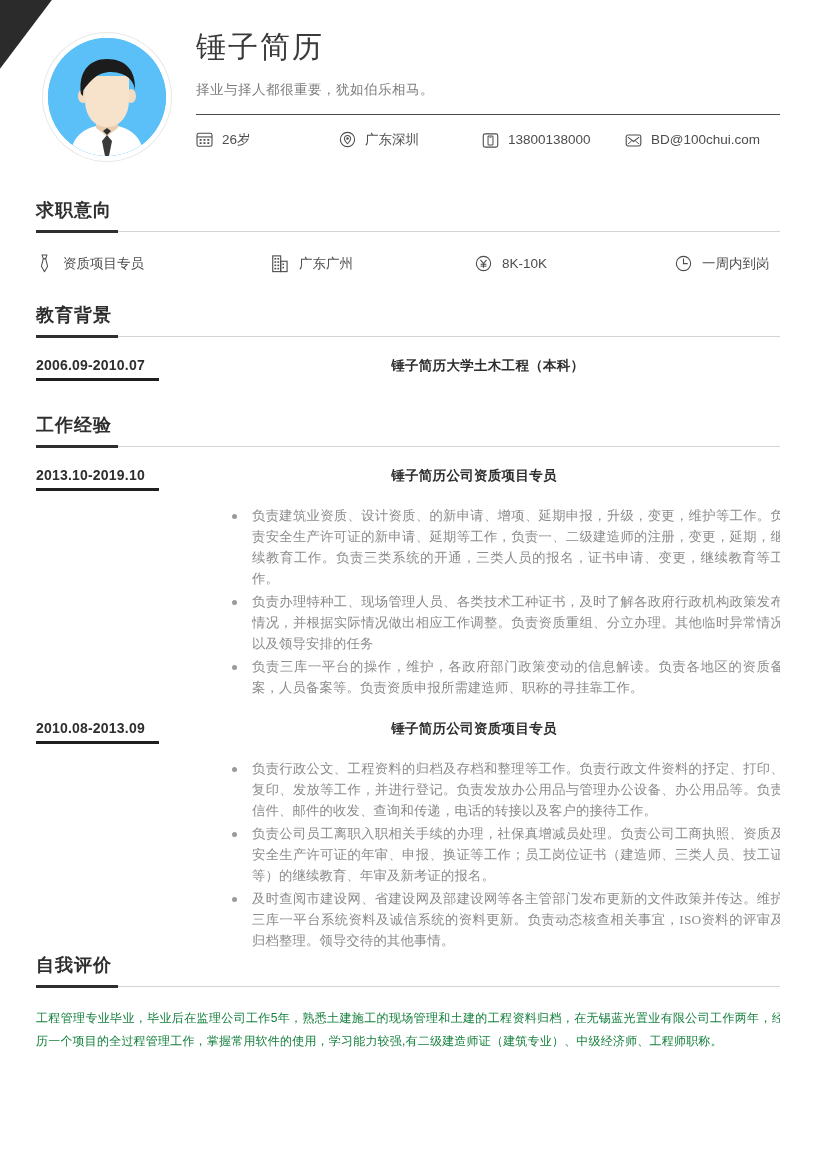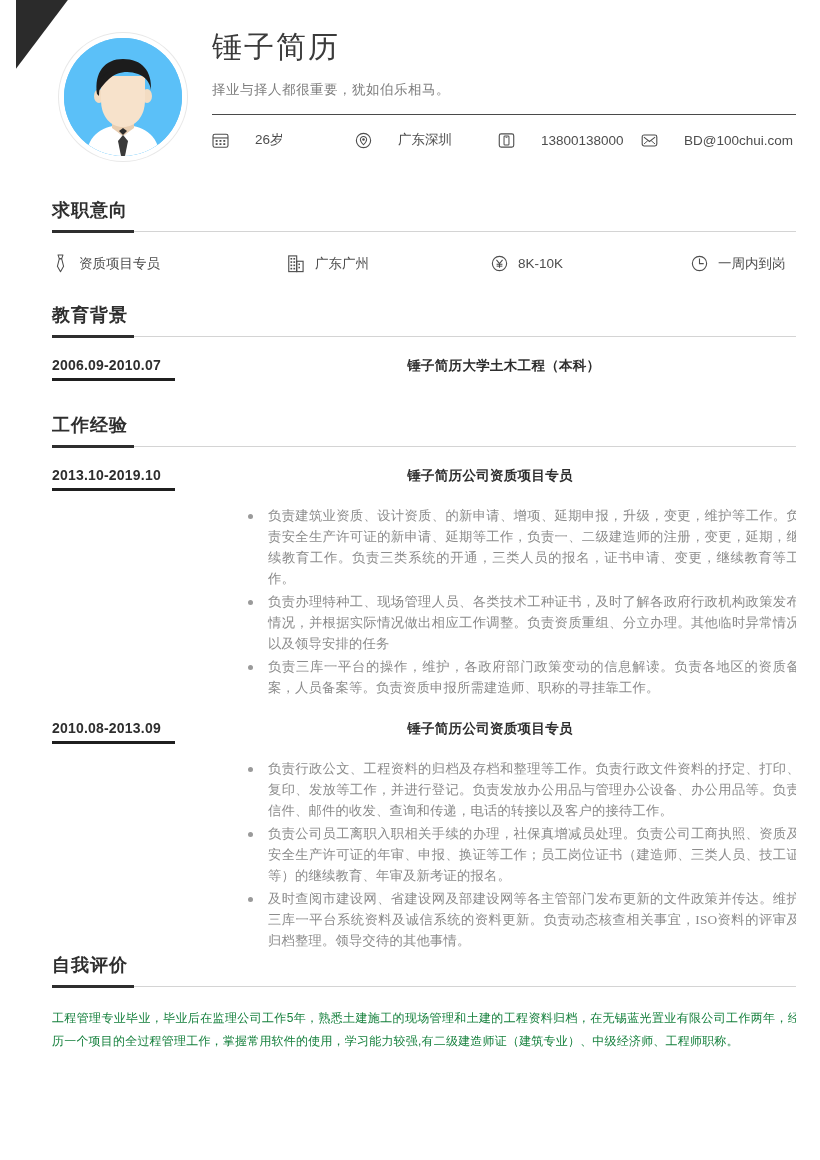--- a/index.html
+++ b/index.html
@@ -2,21 +2,21 @@
 <html><head>
 <meta charset="utf-8">
 <style>
   * { margin:0; padding:0; box-sizing:border-box; }
   html, body {
     width:820px; height:1160px;
     background:#ffffff;
     font-family:"Liberation Sans","DejaVu Sans",sans-serif;
     -webkit-font-smoothing:antialiased;
   }
-  .page { position:relative; width:780px; height:1160px; overflow:hidden; background:#fff;margin-left:16px; }
+  .page { position:relative; width:780px; height:1160px; overflow:hidden; background:#fff; }
 
   
   .header { position:relative; height:178px; width:820px; overflow:hidden; }
   .diag-stripe {
     position:absolute; background:#2b2b2b;
     width:108px; height:330px;
     left:-2px; top:-108px;
     transform:rotate(37deg); transform-origin:top left;
   }
   .avatar-wrap {
@@ -35,21 +35,21 @@
     line-height:38px;
   }
   .tagline {
     margin-top:14px; font-size:13.5px; color:#7d7d7d; letter-spacing:.5px;
     line-height:20px;
   }
   .head-rule { margin-top:14px; height:1px; background:#4a4a4a; width:586px; }
   .contact-row {
     margin-top:16px; display:flex; align-items:center;
   }
-  .contact-item { display:flex; align-items:center;gap:17px; }
+  .contact-item { display:flex; align-items:flex-start; }
   .contact-item .ico { margin-right:9px; display:flex; align-items:center; }
   .contact-item .txt { font-size:13.5px; color:#4d4d4d; white-space:nowrap; }
   .ci-age   { width:143px; }
   .ci-loc   { width:143px; }
   .ci-phone { width:143px; }
 
   
   .section { position:relative; }
   .sec-head { position:relative; padding-bottom:9px; }
   .sec-title {

